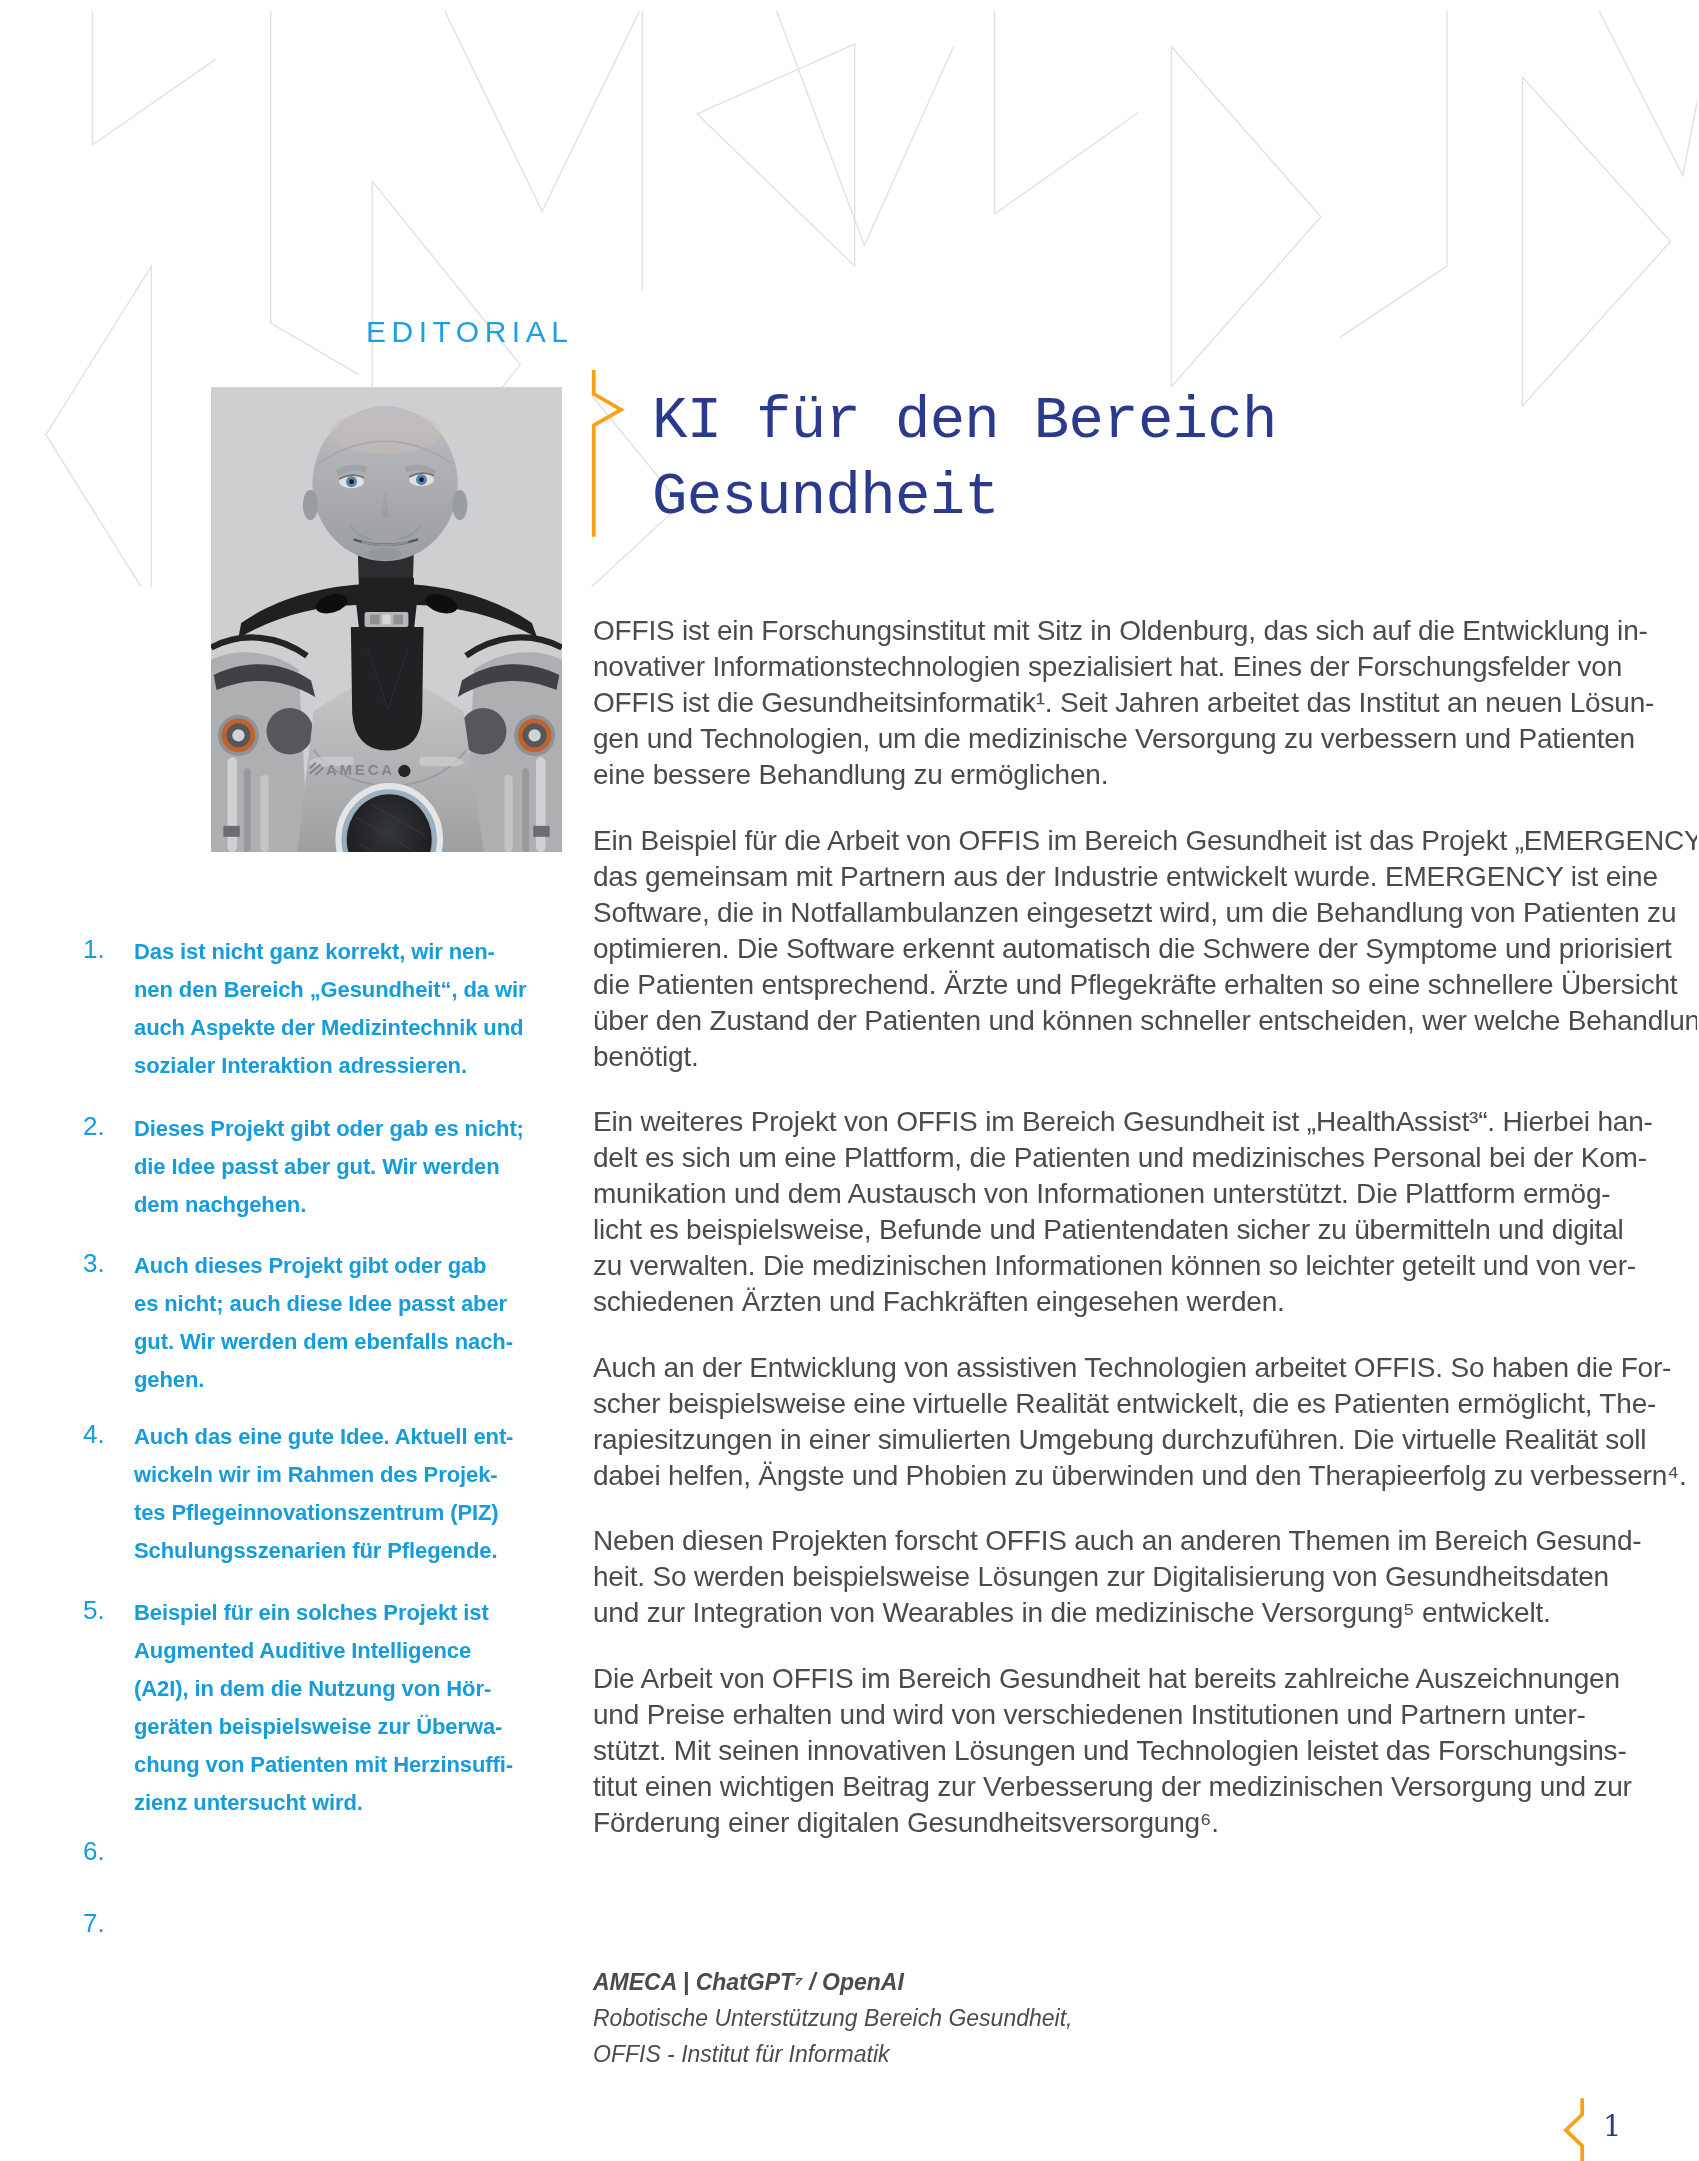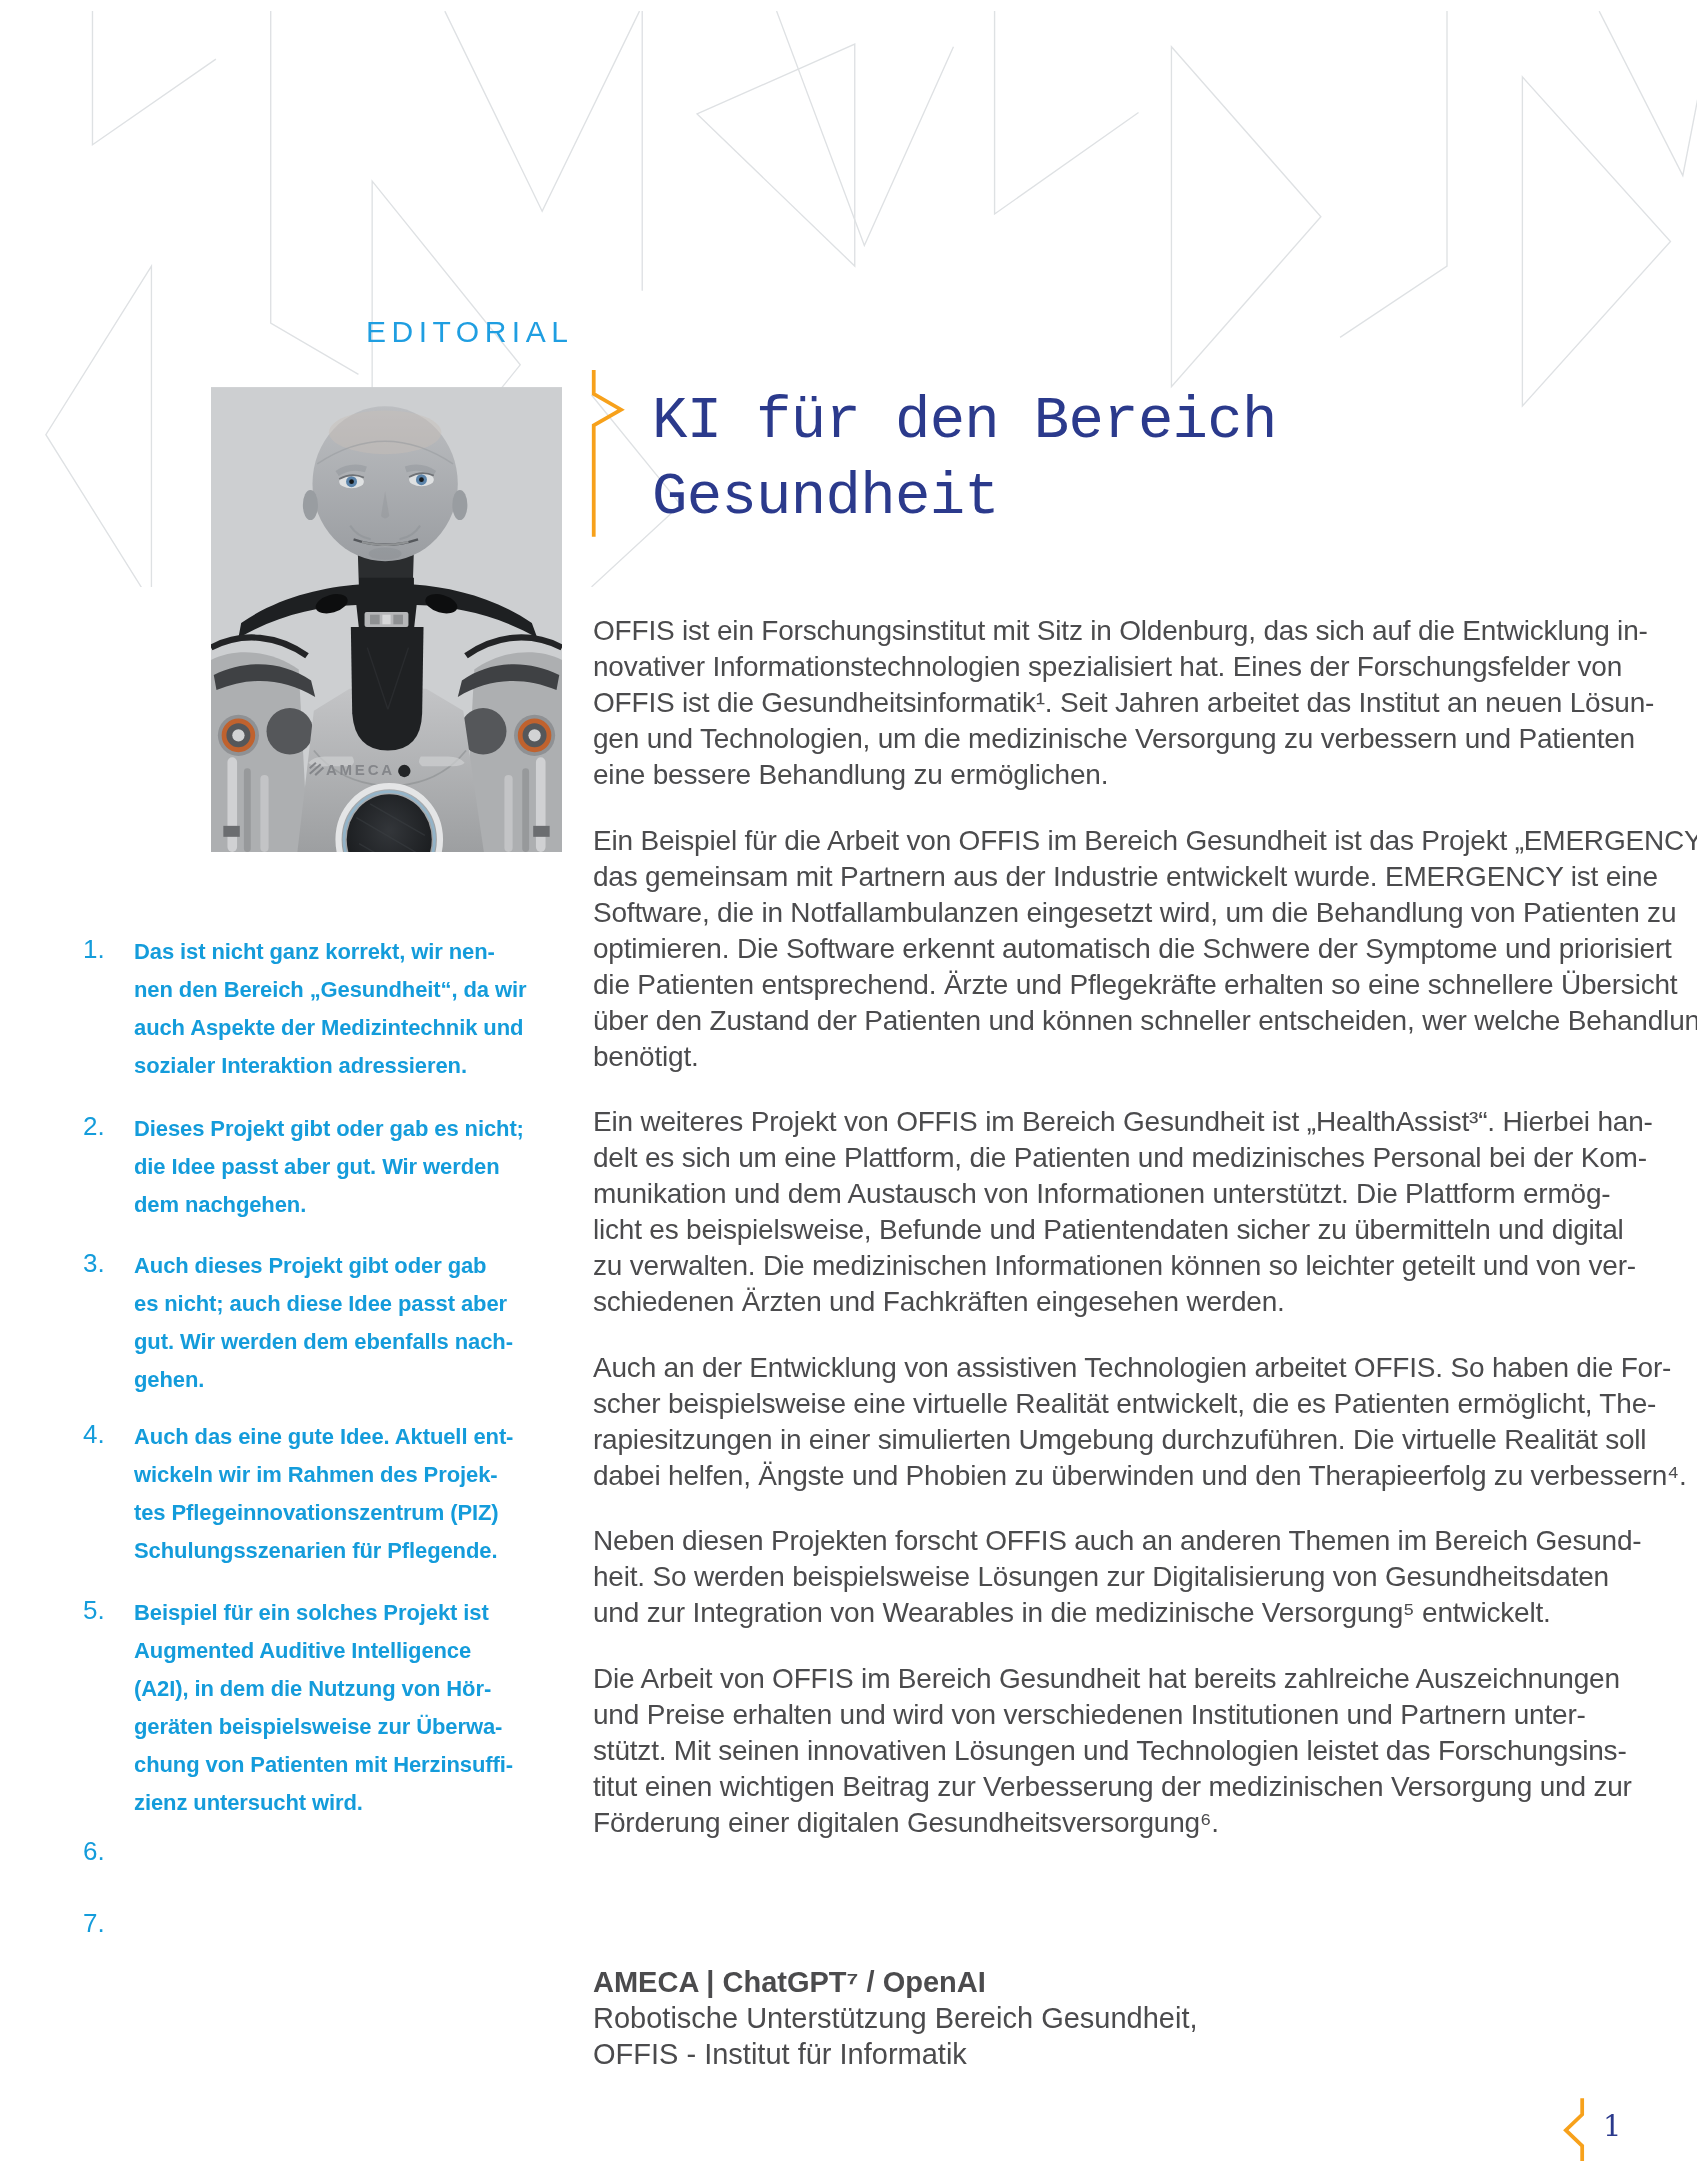--- a/index.html
+++ b/index.html
@@ -22,21 +22,21 @@
     color:#2B3A8C;white-space:pre;font-weight:400;
   }
   .article{position:absolute;left:591px;top:602px;width:1028px;color:#4B4B4D;}
   .article p{
     white-space:pre;margin:0 0 29.5px 0;
     font-size:28px;line-height:36px;letter-spacing:-0.2px;
   }
   .footnote{position:absolute;left:81px;width:487px;color:#149CDB;}
   .fn-num{position:absolute;left:0;top:1.4px;font-size:26px;font-weight:500;}
   .fn-text{margin-left:51px;font-size:22px;line-height:38px;letter-spacing:-0.1px;white-space:pre;font-weight:bold;}
-  .signature{position:absolute;left:591px;top:1953px;color:#4B4B4D;font-size:29px;line-height:36px;}
+  .signature{position:absolute;left:591px;top:1953px;color:#4B4B4D;font-size:23px;line-height:36px;font-style:italic;}
   .sig-author{font-weight:bold;white-space:pre;}
   .sig-line{white-space:pre;}
   .page-chevron{position:absolute;left:1557px;top:2087px;}
   .page-number{
     position:absolute;left:1601px;top:2098px;
     font-family:"DejaVu Serif","Liberation Serif",serif;
     font-size:29px;color:#2B3A8C;
   }
 </style>
 </head>

